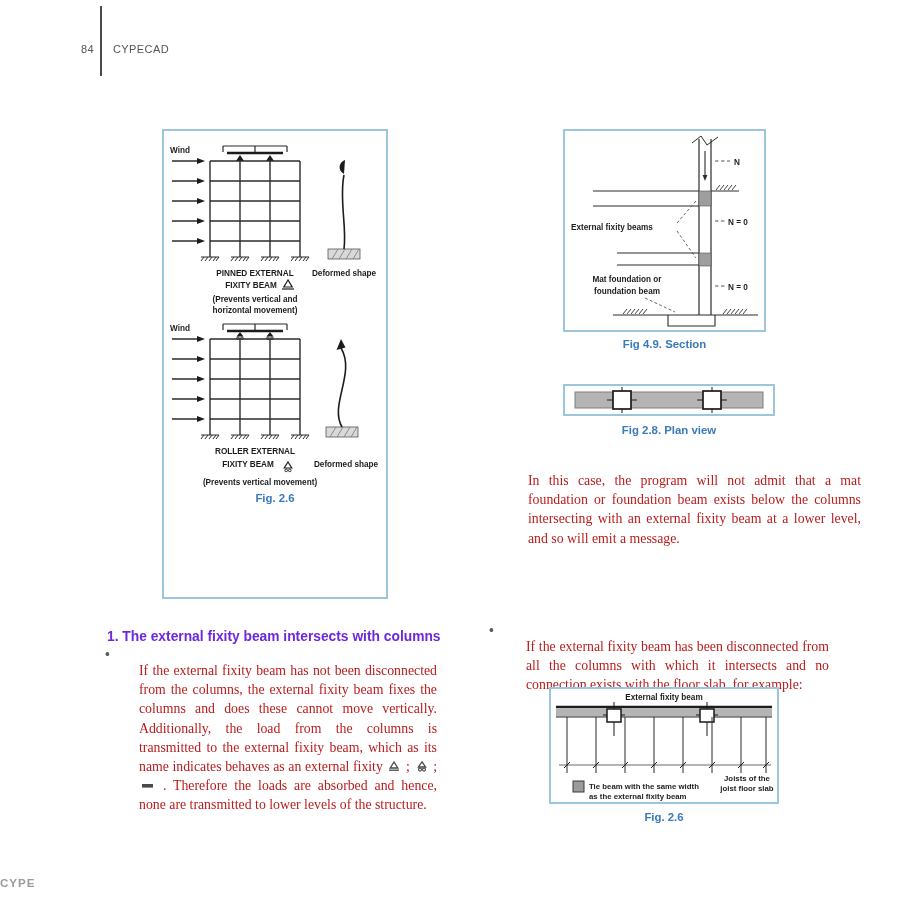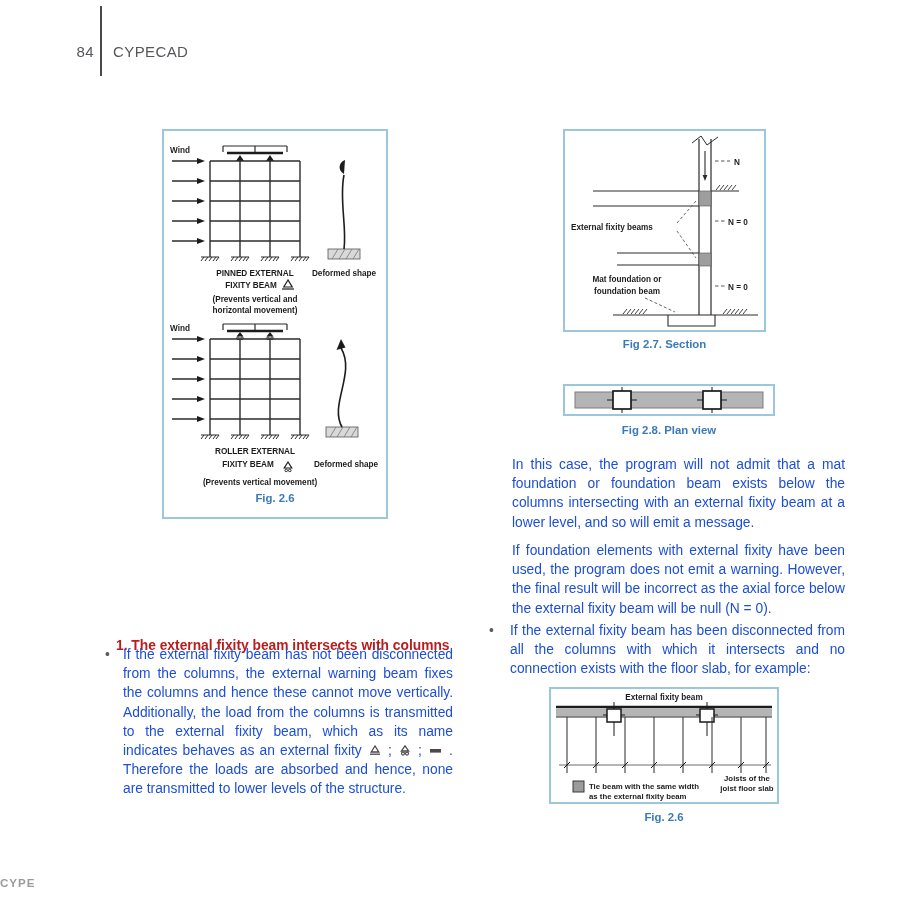--- a/index.html
+++ b/index.html
@@ -3,33 +3,33 @@
 <meta charset="utf-8">
 <style>
   html,body { margin:0; padding:0; background:#e8e8e8; }
   .page {
     position:relative; width:920px; height:920px; margin:0 auto;
     background:#ffffff; overflow:hidden;
     font-family:"Liberation Sans", sans-serif; color:#5a5b5e;
   }
   .abs { position:absolute; }
   .body-text {
-    font-size:13.8px; line-height:19.2px; margin:0;
-    text-align:justify; color:#1d4ed8;
+    font-size:13.8px; line-height:19.2px; margin:16px;
+    text-align:justify; color:#b91c1c;font-family:Liberation Serif, serif;
   }
   .heading {
-    font-size:13.8px; font-weight:bold; color:#b91c1c; margin:16px;
+    font-size:13.8px; font-weight:bold; color:#6d28d9; margin:7px;
   }
   .figbox {
     border:2px solid #9cc6dc; background:#ffffff; box-sizing:border-box;
   }
   .figcap {
     font-size:11.4px; font-weight:bold; color:#3a7ab8; text-align:center;
   }
-  .hdr-num, .hdr-title { font-size:15px; color:#55565a; letter-spacing:0.4px; }
+  .hdr-num, .hdr-title { font-size:11px; color:#55565a; letter-spacing:0.4px; }
   .hdr-rule { width:2px; background:#48494b; }
   .footer-brand {
     font-size:11.6px; font-weight:bold; color:#9b9b9d;
     letter-spacing:1px; text-align:left;
   }
   .bullet-row { display:flex; }
   .bullet-marker { font-size:13.8px; line-height:19.2px; color:#5a5b5e; }
   
   svg { display:block; }
   .dl  { font:bold 8.2px "Liberation Sans", sans-serif; fill:#1c1c1c; }
@@ -38,21 +38,21 @@
 </style>
 </head>
 <body>
 
 <div class="page">
 
   <div class="abs hdr-num" style="left:70px; top:43px; width:24px; text-align:right;">84</div>
   <div class="abs hdr-rule" style="left:100px; top:6px; height:70px;"></div>
   <div class="abs hdr-title" style="left:113px; top:43px;">CYPECAD</div>
 
-  <div class="abs figbox" style="left:162px; top:129px; width:226px; height:390px;">
+  <div class="abs figbox" style="left:162px; top:129px; width:226px; height:470px;">
     <svg width="222" height="358" viewBox="0 0 222 358">
       <defs>
         <g id="frame26" fill="none" stroke="#2b2b2b" stroke-width="1.4">
           <line x1="40" y1="18" x2="40" y2="114"></line>
             <line x1="70" y1="18" x2="70" y2="114"></line>
           <line x1="100" y1="18" x2="100" y2="114"></line>
             <line x1="130" y1="18" x2="130" y2="114"></line>
           <line x1="40" y1="18" x2="130" y2="18"></line>
             <line x1="40" y1="38" x2="130" y2="38"></line>
           <line x1="40" y1="58" x2="130" y2="58"></line>
@@ -157,21 +157,21 @@
     </svg>
   </div>
   <div class="abs figcap" style="left:162px; top:492px; width:226px;">Fig. 2.6</div>
 
 
   <p class="abs heading" style="left:100px; top:622px; width:353px;">1. The external fixity beam intersects with columns</p>
 
   <div class="abs bullet-row" style="left:105px; top:645px; width:348px;">
     <span class="bullet-marker" style="width:18px;">•</span>
     <p class="body-text" style="flex:1;">
-      <span>If the external fixity beam has not been disconnected from the columns, the external warning beam fixes the columns and hence these cannot move vertically. Additionally, the load from the columns is transmitted to the external fixity beam, which as its name indicates behaves as an external fixity</span>
+      <span>If the external fixity beam has not been disconnected from the columns, the external fixity beam fixes the columns and does these cannot move vertically. Additionally, the load from the columns is transmitted to the external fixity beam, which as its name indicates behaves as an external fixity</span>
       <svg class="inline-sym" width="12" height="11" viewBox="0 0 12 11">
         <polygon points="6,1 2.2,7 9.8,7" fill="none" stroke="#4a4a4a" stroke-width="1.3"></polygon>
         <line x1="1" y1="9.2" x2="11" y2="9.2" stroke="#4a4a4a" stroke-width="1.3"></line>
       </svg>
       <span>;</span>
       <svg class="inline-sym" width="12" height="11" viewBox="0 0 12 11">
         <polygon points="6,0.8 2.4,6 9.6,6" fill="none" stroke="#4a4a4a" stroke-width="1.3"></polygon>
         <circle cx="4" cy="8.6" r="1.5" fill="none" stroke="#4a4a4a" stroke-width="1.1"></circle>
         <circle cx="8" cy="8.6" r="1.5" fill="none" stroke="#4a4a4a" stroke-width="1.1"></circle>
       </svg>
@@ -233,42 +233,41 @@
         <line x1="158" y1="183" x2="162" y2="178"></line>
           <line x1="162" y1="183" x2="166" y2="178"></line>
         <line x1="166" y1="183" x2="170" y2="178"></line>
           <line x1="170" y1="183" x2="174" y2="178"></line>
         <line x1="174" y1="183" x2="178" y2="178"></line>
           <line x1="178" y1="183" x2="182" y2="178"></line>
       </g>
       <path d="M103 184 L103 195 L150 195 L150 184" fill="none" stroke="#2b2b2b" stroke-width="1.1"></path>
     </svg>
   </div>
-  <div class="abs figcap" style="left:563px; top:338px; width:203px;">Fig 2.7. Section</div>
+  <div class="abs figcap" style="left:563px; top:338px; width:203px;">Fig 4.9. Section</div>
 
   <div class="abs figbox" style="left:563px; top:384px; width:212px; height:32px;">
     <svg width="208" height="28" viewBox="0 0 208 28">
       <rect x="10" y="6" width="188" height="16" fill="#b4b4b4" stroke="#7d7d7d" stroke-width="1"></rect>
       <g>
         <line x1="57" y1="1" x2="57" y2="27" stroke="#1a1a1a" stroke-width="1"></line>
         <line x1="42" y1="14" x2="72" y2="14" stroke="#1a1a1a" stroke-width="1"></line>
         <rect x="48" y="5" width="18" height="18" fill="#ffffff" stroke="#1a1a1a" stroke-width="1.7"></rect>
       </g>
       <g>
         <line x1="147" y1="1" x2="147" y2="27" stroke="#1a1a1a" stroke-width="1"></line>
         <line x1="132" y1="14" x2="162" y2="14" stroke="#1a1a1a" stroke-width="1"></line>
         <rect x="138" y="5" width="18" height="18" fill="#ffffff" stroke="#1a1a1a" stroke-width="1.7"></rect>
       </g>
     </svg>
   </div>
   <div class="abs figcap" style="left:563px; top:424px; width:212px;">Fig 2.8. Plan view</div>
 
   <p class="abs body-text" style="left:512px; top:455px; width:333px;">In this case, the program will not admit that a mat foundation or foundation beam exists below the columns intersecting with an external fixity beam at a lower level, and so will emit a message.</p>
 
-  <p class="abs body-text" style="left:512px; top:541px; width:333px;">If foundation elements with external fixity have been used, the program does not emit a warning. However, the final result will be incorrect as the axial force below the external fixity beam will be null (N = 0).</p>
 
   <div class="abs bullet-row" style="left:489px; top:621px; width:356px;">
     <span class="bullet-marker" style="width:21px;">•</span>
     <p class="body-text" style="flex:1;">If the external fixity beam has been disconnected from all the columns with which it intersects and no connection exists with the floor slab, for example:</p>
   </div>
 
   <div class="abs figbox" style="left:549px; top:687px; width:230px; height:117px;">
     <svg width="226" height="113" viewBox="0 0 226 113">
       <text x="113" y="11" class="dl" text-anchor="middle">External fixity beam</text>
       <line x1="5" y1="18" x2="221" y2="18" stroke="#1c1c1c" stroke-width="2.6"></line>

